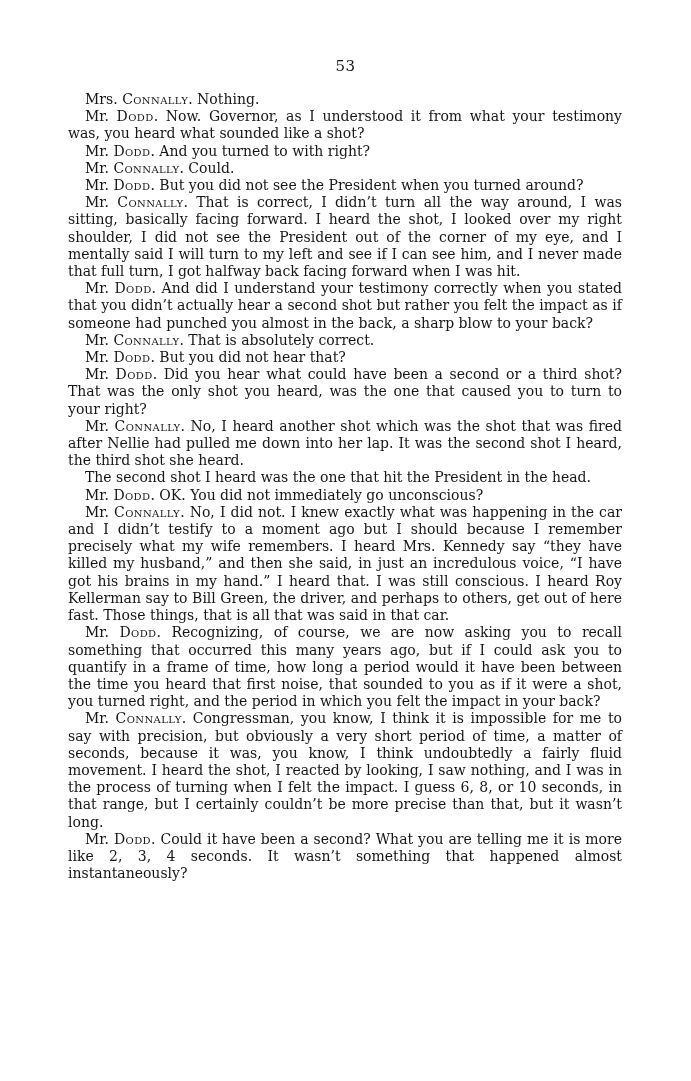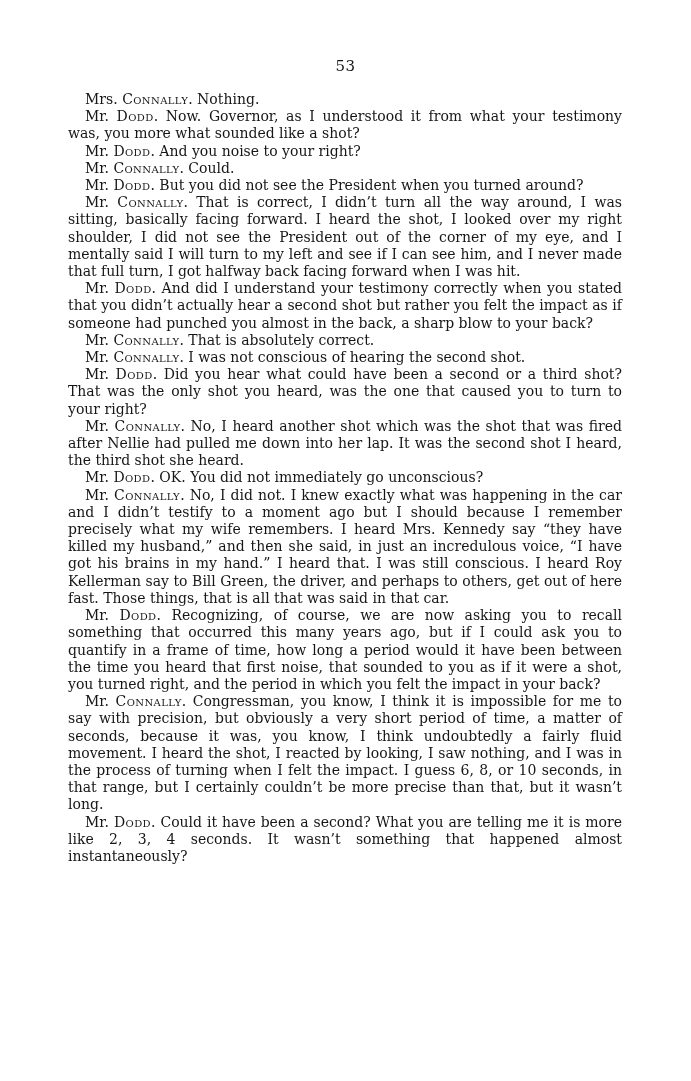--- a/index.html
+++ b/index.html
@@ -44,29 +44,30 @@
     letter-spacing: 0.4px;
   }
 </style>
 </head>
 <body>
 
 <div class="page">
   <div class="folio">53</div>
   <main class="body-col" id="transcript">
       <p class="para"><span class="speaker-prefix">Mrs. </span><span class="speaker-name">Connally</span><span class="para-text">. Nothing.</span></p>
-      <p class="para"><span class="speaker-prefix">Mr. </span><span class="speaker-name">Dodd</span><span class="para-text">. Now. Governor, as I understood it from what your testimony was, you more what sounded like a shot?</span></p>
-      <p class="para"><span class="speaker-prefix">Mr. </span><span class="speaker-name">Dodd</span><span class="para-text">. And you noise to your right?</span></p>
+      <p class="para"><span class="speaker-prefix">Mr. </span><span class="speaker-name">Dodd</span><span class="para-text">. Now. Governor, as I understood it from what your testimony was, you heard what sounded like a shot?</span></p>
+      <p class="para"><span class="speaker-prefix">Mr. </span><span class="speaker-name">Dodd</span><span class="para-text">. And you turned to with right?</span></p>
       <p class="para"><span class="speaker-prefix">Mr. </span><span class="speaker-name">Connally</span><span class="para-text">. Could.</span></p>
       <p class="para"><span class="speaker-prefix">Mr. </span><span class="speaker-name">Dodd</span><span class="para-text">. But you did not see the President when you turned around?</span></p>
       <p class="para"><span class="speaker-prefix">Mr. </span><span class="speaker-name">Connally</span><span class="para-text">. That is correct, I didn’t turn all the way around, I was sitting, basically facing forward. I heard the shot, I looked over my right shoulder, I did not see the President out of the corner of my eye, and I mentally said I will turn to my left and see if I can see him, and I never made that full turn, I got halfway back facing forward when I was hit.</span></p>
       <p class="para"><span class="speaker-prefix">Mr. </span><span class="speaker-name">Dodd</span><span class="para-text">. And did I understand your testimony correctly when you stated that you didn’t actually hear a second shot but rather you felt the impact as if someone had punched you almost in the back, a sharp blow to your back?</span></p>
       <p class="para"><span class="speaker-prefix">Mr. </span><span class="speaker-name">Connally</span><span class="para-text">. That is absolutely correct.</span></p>
-      <p class="para"><span class="speaker-prefix">Mr. </span><span class="speaker-name">Connally</span><span class="para-text">. I was not conscious of hearing the second shot.</span></p>
+      <p class="para"><span class="speaker-prefix">Mr. </span><span class="speaker-name">Dodd</span><span class="para-text">. But you did not hear that?</span></p>
       <p class="para"><span class="speaker-prefix">Mr. </span><span class="speaker-name">Dodd</span><span class="para-text">. Did you hear what could have been a second or a third shot? That was the only shot you heard, was the one that caused you to turn to your right?</span></p>
       <p class="para"><span class="speaker-prefix">Mr. </span><span class="speaker-name">Connally</span><span class="para-text">. No, I heard another shot which was the shot that was fired after Nellie had pulled me down into her lap. It was the second shot I heard, the third shot she heard.</span></p>
+      <p class="para"><span class="speaker-prefix"></span><span class="speaker-name"></span><span class="para-text">The second shot I heard was the one that hit the President in the head.</span></p>
       <p class="para"><span class="speaker-prefix">Mr. </span><span class="speaker-name">Dodd</span><span class="para-text">. OK. You did not immediately go unconscious?</span></p>
       <p class="para"><span class="speaker-prefix">Mr. </span><span class="speaker-name">Connally</span><span class="para-text">. No, I did not. I knew exactly what was happening in the car and I didn’t testify to a moment ago but I should because I remember precisely what my wife remembers. I heard Mrs. Kennedy say “they have killed my husband,” and then she said, in just an incredulous voice, “I have got his brains in my hand.” I heard that. I was still conscious. I heard Roy Kellerman say to Bill Green, the driver, and perhaps to others, get out of here fast. Those things, that is all that was said in that car.</span></p>
       <p class="para"><span class="speaker-prefix">Mr. </span><span class="speaker-name">Dodd</span><span class="para-text">. Recognizing, of course, we are now asking you to recall something that occurred this many years ago, but if I could ask you to quantify in a frame of time, how long a period would it have been between the time you heard that first noise, that sounded to you as if it were a shot, you turned right, and the period in which you felt the impact in your back?</span></p>
       <p class="para"><span class="speaker-prefix">Mr. </span><span class="speaker-name">Connally</span><span class="para-text">. Congressman, you know, I think it is impossible for me to say with precision, but obviously a very short period of time, a matter of seconds, because it was, you know, I think undoubtedly a fairly fluid movement. I heard the shot, I reacted by looking, I saw nothing, and I was in the process of turning when I felt the impact. I guess 6, 8, or 10 seconds, in that range, but I certainly couldn’t be more precise than that, but it wasn’t long.</span></p>
       <p class="para"><span class="speaker-prefix">Mr. </span><span class="speaker-name">Dodd</span><span class="para-text">. Could it have been a second? What you are telling me it is more like 2, 3, 4 seconds. It wasn’t something that happened almost instantaneously?</span></p>
     </main>
 </div>
 
 </body></html>

